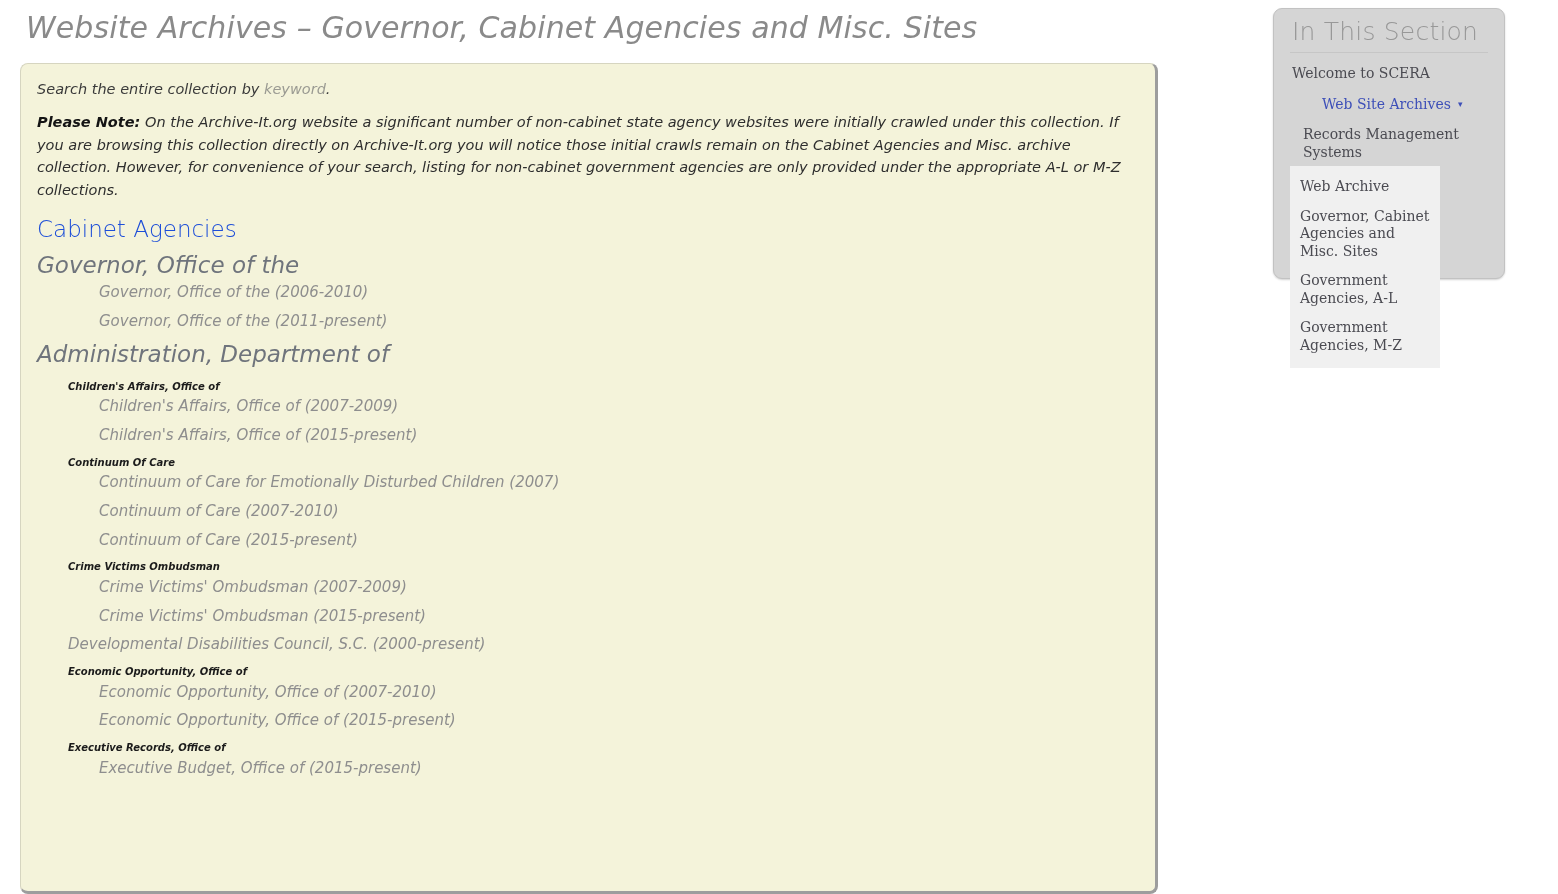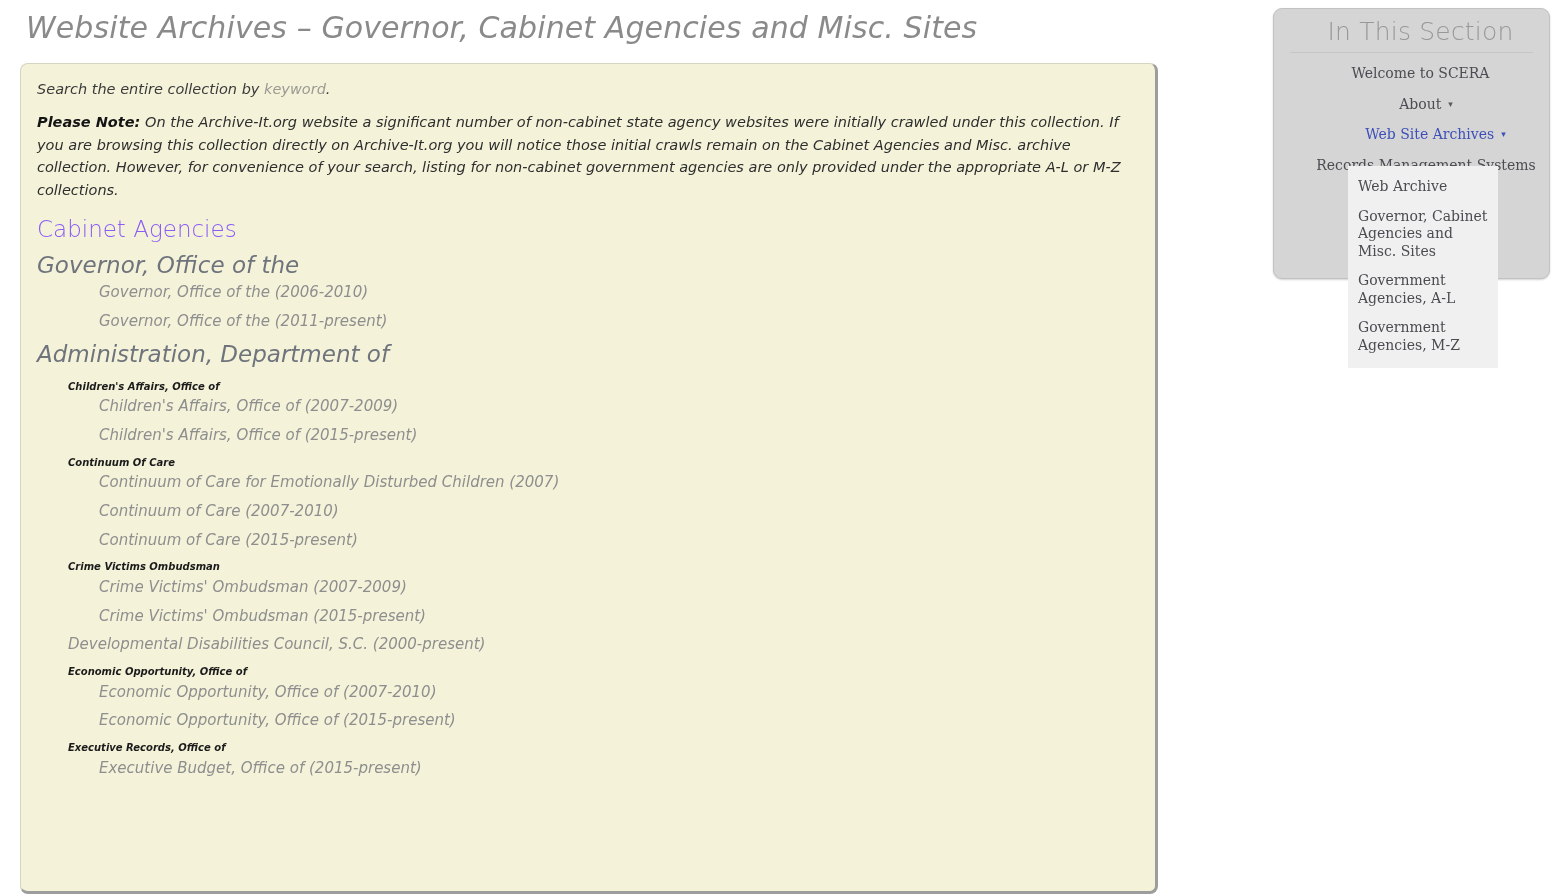--- a/index.html
+++ b/index.html
@@ -73,21 +73,21 @@
   .note-label {
     font-weight: bold;
     font-style: italic;
     color: #141414;
   }
 
   .collection-link {
     display: block;
     font-size: 23px;
     font-weight: 300;
-    color: #8b5cf6;
+    color: #1d4ed8;
     text-decoration: none;
     margin: 14px 0 6px 0;
     cursor: pointer;
   }
 
   .agency-head {
     font-size: 23px;
     font-style: italic;
     font-weight: 300;
     color: #6f747c;
@@ -118,28 +118,27 @@
   }
   .leaf.lvl2 {
     padding-left: 31px;
   }
 
   
   .sidebar {
     position: absolute;
     left: 1273px;
     top: 8px;
-    width: 277px;
+    width: 232px;
     height: 271px;
     background: #d5d5d5;
     border: 1px solid #c2c2c2;
     border-radius: 9px;
     box-sizing: border-box;
     box-shadow: 0 1px 2px rgba(0,0,0,0.18);
-    text-align: center;
   }
   .sidebar-title {
     font-size: 25px;
     font-weight: 300;
     color: #989898;
     padding: 8px 0 6px 18px;
     letter-spacing: 0.2px;
   }
   .sidebar-rule {
     height: 1px;
@@ -171,21 +170,21 @@
     margin-left: 7px;
     font-size: 9px;
     color: #5a5a60;
     vertical-align: middle;
   }
   .nav-item.active .caret { color: #3d4fb8; }
 
   
   .dropdown {
     position: absolute;
-    left: 1348px;
+    left: 1290px;
     top: 166px;
     width: 150px;
     background: #f0f0f0;
     padding: 6px 0 8px 0;
     box-sizing: border-box;
     z-index: 20;
   }
   .dd-item {
     font-family: "DejaVu Serif", serif;
     font-size: 14px;
@@ -237,21 +236,20 @@
         <a class="leaf" href="#">Executive Budget, Office of (2015-present)</a>
       </div>
   </div>
 </div>
 
 <div class="sidebar">
   <div class="sidebar-title">In This Section</div>
   <div class="sidebar-rule"></div>
   <ul class="nav-list" id="nav-host">
       <li class="nav-item"><span>Welcome to SCERA</span></li>
-      <li class="nav-item indent"><span>About</span><span class="caret">▾</span></li>
       <li class="nav-item indent active"><span>Web Site Archives</span><span class="caret">▾</span></li>
       <li class="nav-item indent"><span>Records Management Systems</span></li>
     </ul>
 </div>
 
 <div class="dropdown" id="dropdown-host">
     <div class="dd-item">Web Archive</div>
     <div class="dd-item">Governor, Cabinet Agencies and Misc. Sites</div>
     <div class="dd-item">Government Agencies, A-L</div>
     <div class="dd-item">Government Agencies, M-Z</div>

